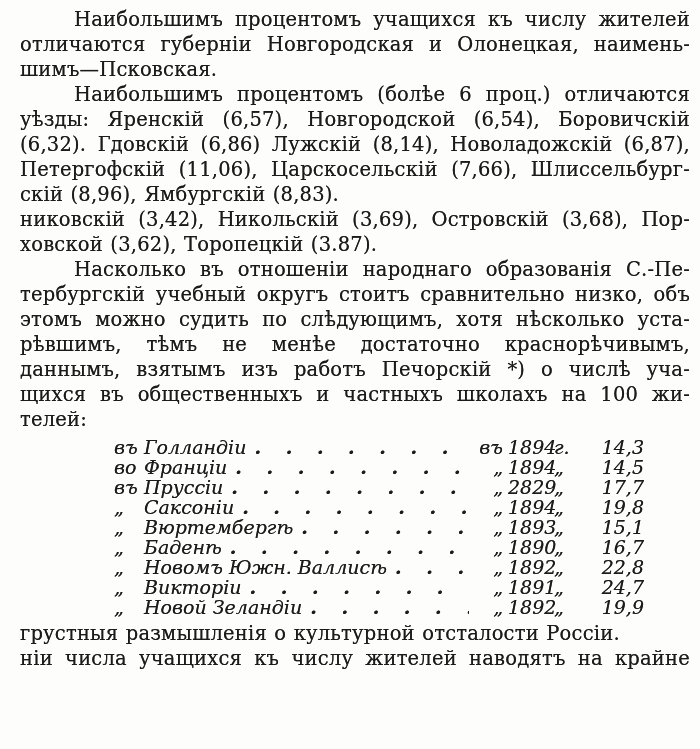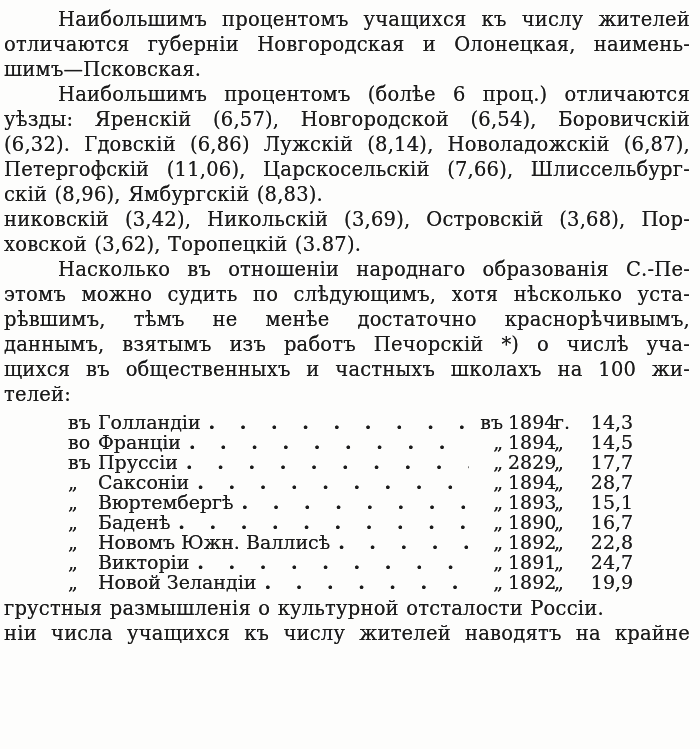--- a/index.html
+++ b/index.html
@@ -2,59 +2,59 @@
 <html><head>
 <meta charset="utf-8">
 <style>
   html,body { margin:0; padding:0; background:#e9e9e9; }
   .page {
     position:relative;
     width:700px; height:749px;
     margin:0 auto;
     background:#fdfdfc;
     box-sizing:border-box;
-    padding:7px 10px 0 4px;
+    padding:7px 10px 0 20px;
     overflow:hidden;
     font-family:"DejaVu Serif","Liberation Serif",serif;
     color:#1b1b1b;
     text-shadow:0 0 0.6px rgba(20,20,20,0.75);
   }
   .para { width:100%; }
   .line {
     font-size:19.5px;
     line-height:25px;
     letter-spacing:0.2px;
     word-spacing:1px;
     text-align:justify;
     text-align-last:justify;
   }
   .line.last { text-align-last:left; }
   .line.first { text-indent:54px; }
 
-  .stat-table { margin:5px 46px 4px 64px; }
+  .stat-table { margin:5px 46px 4px 94px;font-style:italic; }
   .trow {
     display:flex;
     align-items:baseline;
     font-size:19px;
     line-height:20px;
     height:20px;
     white-space:nowrap;
   }
   .pfx   { flex:none; width:30px; }
   .cname { flex:none; padding-right:8px; }
   .dots  { flex:1 1 auto; overflow:hidden; white-space:nowrap; min-width:0; }
   .dots::after {
     content:". . . . . . . . . . . . . . . . . . . . . . . . . . . . . .";
     letter-spacing:9px;
     font-weight:700;
   }
   .ypfx  { flex:none; width:34px; text-align:right; padding-right:5px; }
   .year  { flex:none; width:46px; }
   .ysfx  { flex:none; width:26px; }
-  .val   { flex:none; width:64px; text-align:center; }
+  .val   { flex:none; width:64px; text-align:right; }
 </style>
 </head>
 <body>
 
 <div class="page">
 
   <div class="para">
     <div class="line first">Наибольшимъ процентомъ учащихся къ числу жителей</div>
     <div class="line">отличаются губерніи Новгородская и Олонецкая, наимень-</div>
     <div class="line last">шимъ—Псковская.</div>
@@ -68,20 +68,21 @@
     <div class="line last">скій (8,96), Ямбургскій (8,83).</div>
   </div>
 
   <div class="para">
     <div class="line">никовскій (3,42), Никольскій (3,69), Островскій (3,68), Пор-</div>
     <div class="line last">ховской (3,62), Торопецкій (3.87).</div>
   </div>
 
   <div class="para">
     <div class="line first">Насколько въ отношеніи народнаго образованія С.-Пе-</div>
+    <div class="line">тербургскій учебный округъ стоитъ сравнительно низко, объ</div>
     <div class="line">этомъ можно судить по слѣдующимъ, хотя нѣсколько уста-</div>
     <div class="line">рѣвшимъ, тѣмъ не менѣе достаточно краснорѣчивымъ,</div>
     <div class="line">даннымъ, взятымъ изъ работъ Печорскій *) о числѣ уча-</div>
     <div class="line">щихся въ общественныхъ и частныхъ школахъ на 100 жи-</div>
     <div class="line last">телей:</div>
   </div>
 
   <div class="stat-table">
     <div class="trow">
       <span class="pfx">въ</span>
@@ -110,21 +111,21 @@
       <span class="ysfx">„</span>
       <span class="val">17,7</span>
     </div>
     <div class="trow">
       <span class="pfx">„</span>
       <span class="cname">Саксоніи</span>
       <span class="dots"></span>
       <span class="ypfx">„</span>
       <span class="year">1894</span>
       <span class="ysfx">„</span>
-      <span class="val">28,7</span>
+      <span class="val">19,8</span>
     </div>
     <div class="trow">
       <span class="pfx">„</span>
       <span class="cname">Вюртембергѣ</span>
       <span class="dots"></span>
       <span class="ypfx">„</span>
       <span class="year">1893</span>
       <span class="ysfx">„</span>
       <span class="val">15,1</span>
     </div>

